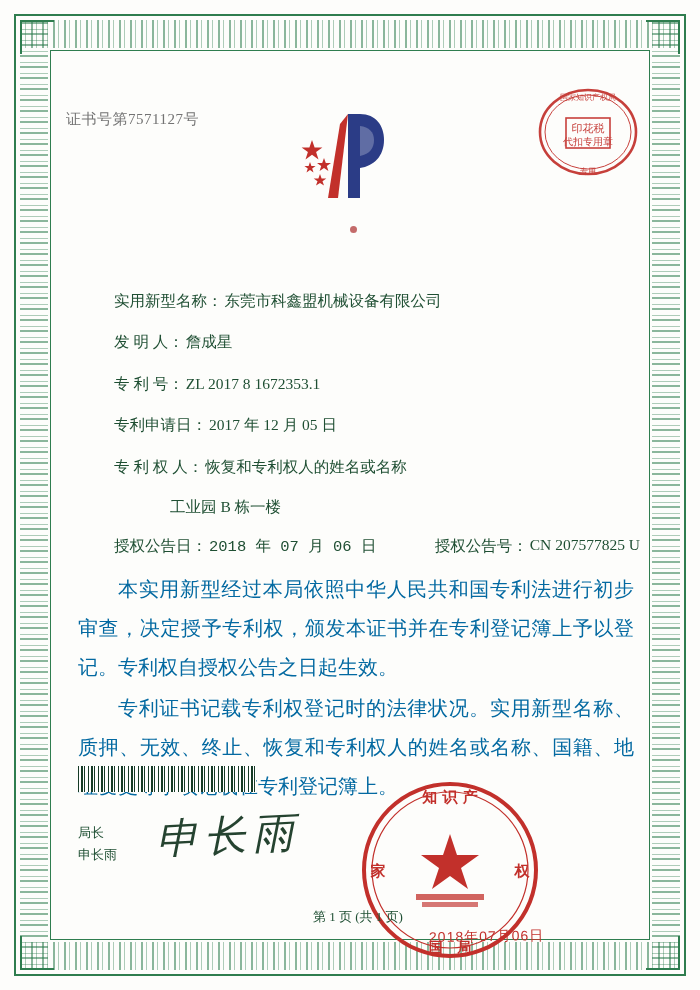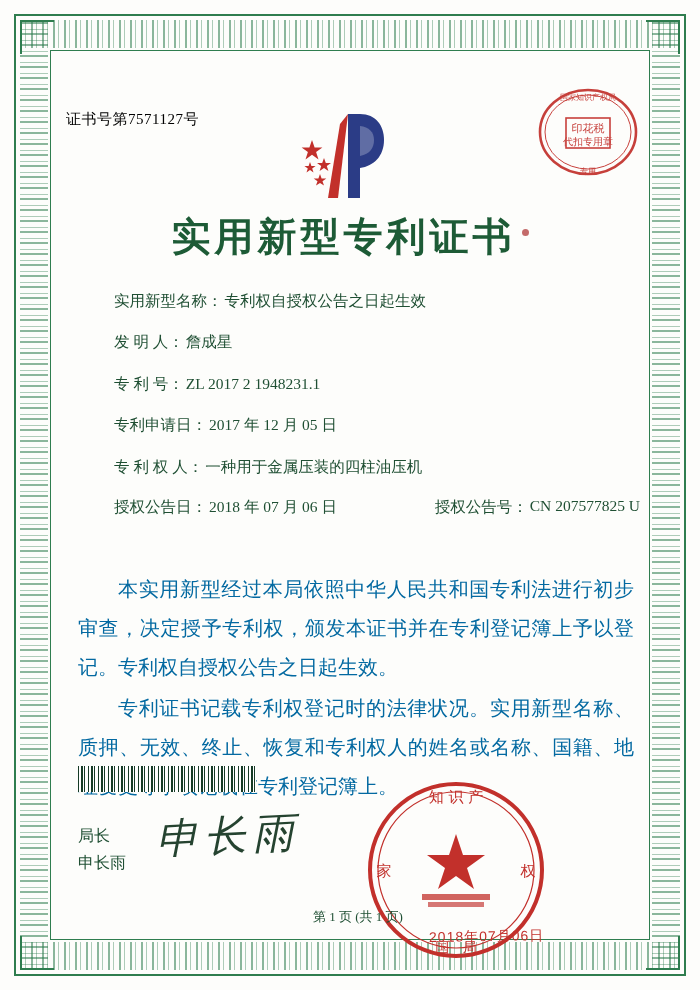--- a/index.html
+++ b/index.html
@@ -79,21 +79,21 @@
     position: absolute;
     left: 60px; top: 62px; right: 60px; bottom: 60px;
   }
 
   .cert-number {
     position: absolute;
     left: 6px;
     top: 48px;
     font-size: 15px;
     letter-spacing: .5px;
-    color: #000000;
+    color: #737373;
   }
 
   
   .logo {
     position: absolute;
     left: 50%;
     top: 48px;
     transform: translateX(-50%);
     width: 120px;
     height: 92px;
@@ -158,21 +158,21 @@
     margin-top: 4px;
   }
   .row-split {
     display: flex;
     margin-bottom: 18px;
   }
   .row-split .half {
     display: flex;
     white-space: pre;
   }
-  .row-split .half-left { width: 330px; }
+  .row-split .half-left { width: 330px; font-family: Liberation Mono, monospace; }
 
   .paragraphs {
     position: absolute;
     left: 18px;
     right: 6px;
     top: 508px;
     font-size: 20px;
     line-height: 1.95;
     color: #0369a1;
     text-align: justify;
@@ -192,44 +192,45 @@
       repeating-linear-gradient(90deg,
         #163b26 0px, #163b26 1px, #fff 1px, #fff 3px,
         #163b26 3px, #163b26 5px, #fff 5px, #fff 6px,
         #163b26 6px, #163b26 7px, #fff 7px, #fff 10px);
   }
 
   .signature-block {
     position: absolute;
     left: 18px;
     top: 760px;
-    font-size: 16px;
+    font-size: 13px;
     line-height: 1.7;
     color: #1f4f33;
   }
   .handwriting {
     position: absolute;
     left: 96px;
     top: 746px;
     font-size: 42px;
     font-family: "DejaVu Serif", serif;
     color: #13341f;
     font-style: italic;
     letter-spacing: 6px;
     transform: rotate(-3deg);
     opacity: .92;
   }
 
   
   .seal-bottom {
     position: absolute;
-    right: 90px;
+    right: 96px;
     top: 714px;
     width: 188px;
     height: 188px;
+    font-weight: bold;
   }
   .seal-date {
     position: absolute;
     right: 96px;
     top: 866px;
     font-size: 14px;
     color: #c2302b;
     letter-spacing: 1px;
     font-family: "Liberation Sans", sans-serif;
     transform: rotate(-1deg);
@@ -284,51 +285,52 @@
         <ellipse cx="52" cy="52" rx="43" ry="37" fill="none" stroke="#c2302b" stroke-width="1"></ellipse>
         <rect x="30" y="38" width="44" height="30" fill="none" stroke="#c2302b" stroke-width="1.6"></rect>
         <text x="52" y="52" font-size="11" fill="#c2302b" text-anchor="middle" font-family="DejaVu Serif, serif">印花税</text>
         <text x="52" y="65" font-size="10" fill="#c2302b" text-anchor="middle" font-family="DejaVu Serif, serif">代扣专用章</text>
         <text x="52" y="20" font-size="8" fill="#c2302b" text-anchor="middle" font-family="DejaVu Serif, serif">国家知识产权局</text>
         <text x="52" y="94" font-size="8" fill="#c2302b" text-anchor="middle" font-family="DejaVu Serif, serif">专用</text>
       </svg>
     </div>
 
     <div class="main-title">
-      <span>实用新型专利证书</span><span class="title-dot"></span>
+      <span class="title-dot"></span>
     </div>
 
     <div class="fields">
 
       <div class="field-row">
         <span class="field-label">实用新型名称：</span>
-        <span class="field-value">专利权自授权公告之日起生效</span>
+        <span class="field-value">东莞市科鑫盟机械设备有限公司</span>
       </div>
 
       <div class="field-row">
         <span class="field-label">发 明 人：</span>
         <span class="field-value">詹成星</span>
       </div>
 
       <div class="field-row">
         <span class="field-label">专 利 号：</span>
-        <span class="field-value">ZL 2017 2 1948231.1</span>
+        <span class="field-value">ZL 2017 8 1672353.1</span>
       </div>
 
       <div class="field-row">
         <span class="field-label">专利申请日：</span>
         <span class="field-value">2017 年 12 月 05 日</span>
       </div>
 
       <div class="field-row">
         <span class="field-label">专 利 权 人：</span>
-        <span class="field-value">一种用于金属压装的四柱油压机</span>
+        <span class="field-value">恢复和专利权人的姓名或名称</span>
       </div>
 
       <div>
+        <div class="field-value-sub">工业园 B 栋一楼</div>
       </div>
 
       <div class="row-split" style="margin-top:18px;">
         <div class="half half-left">
           <span class="field-label">授权公告日：</span>
           <span class="field-value">2018 年 07 月 06 日</span>
         </div>
         <div class="half">
           <span class="field-label">授权公告号：</span>
           <span class="field-value">CN 207577825 U</span>

